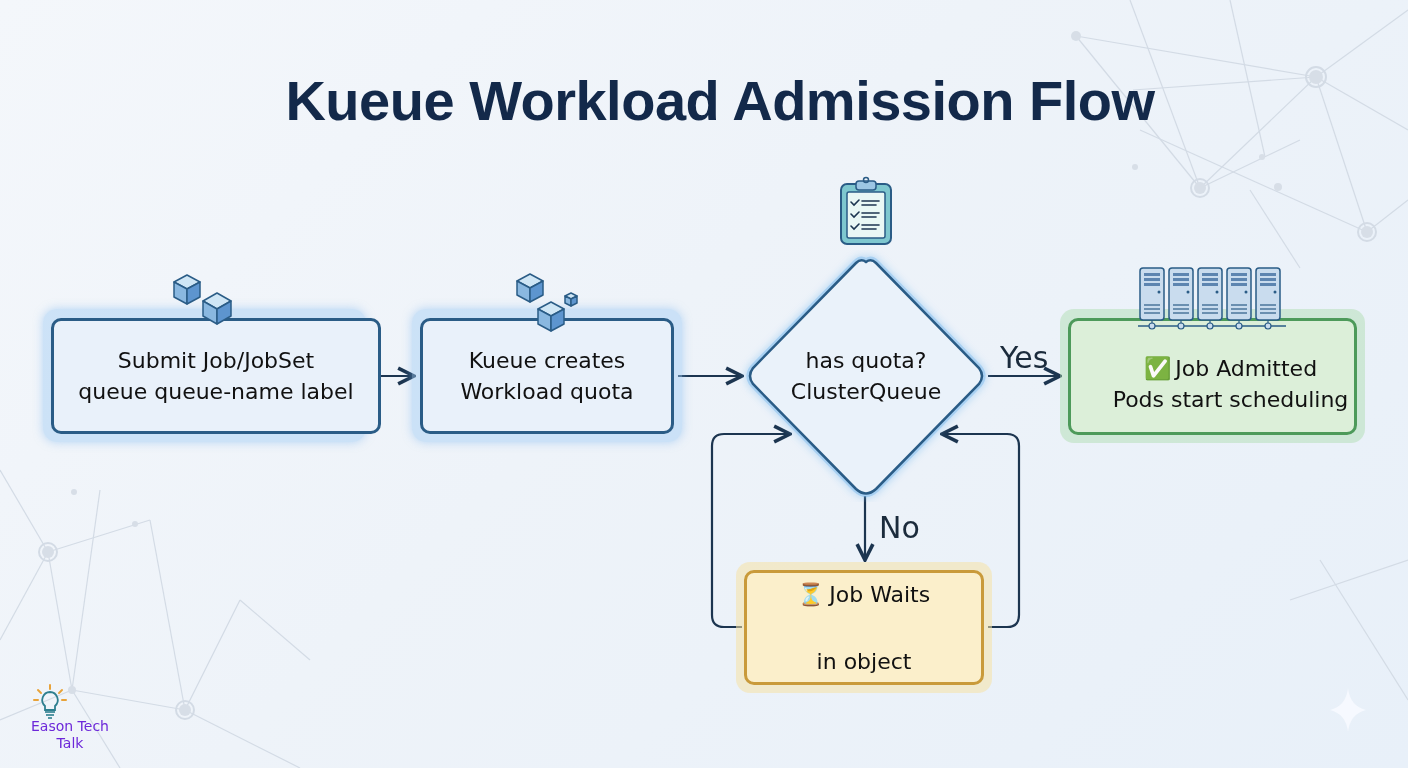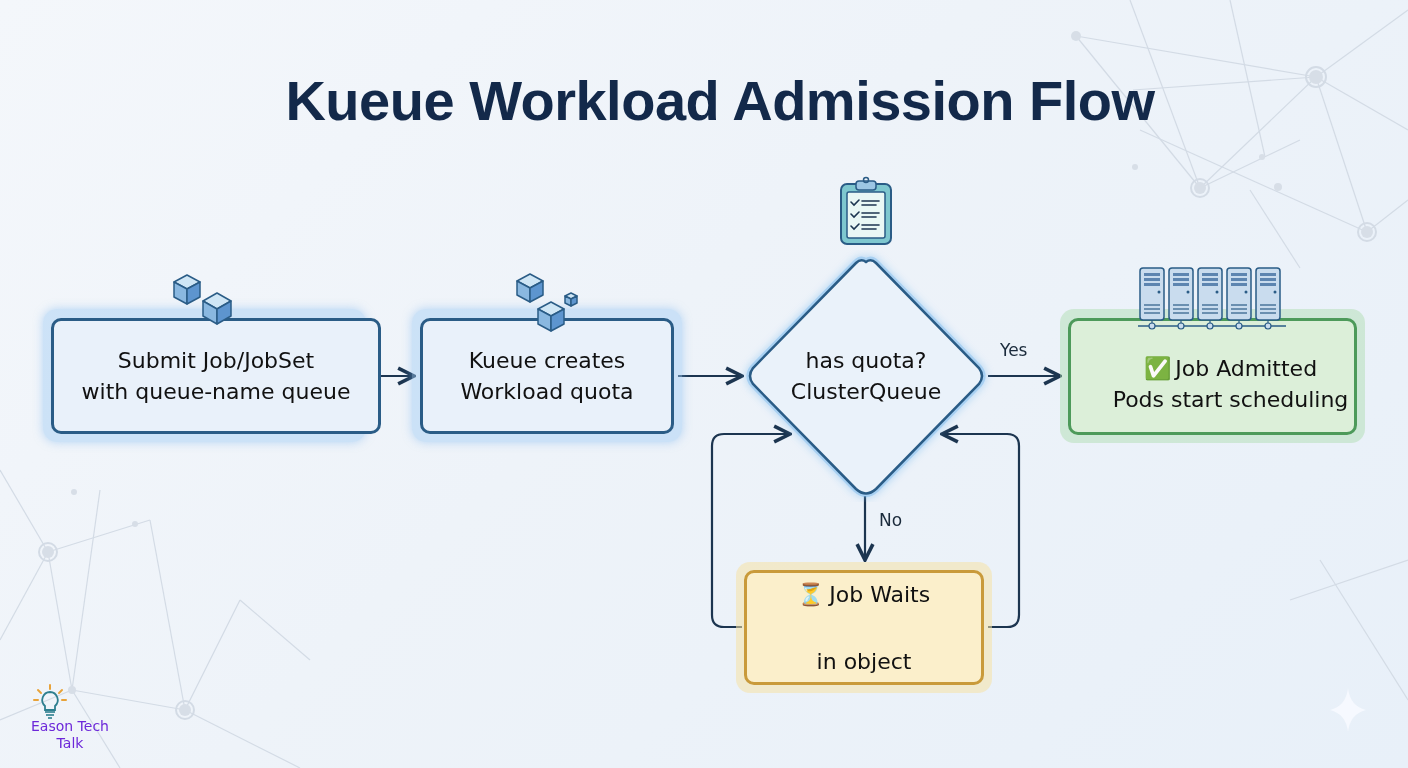--- a/index.html
+++ b/index.html
@@ -21,21 +21,21 @@
   }
   .box .l1, .box .l2 { display:block; font-size:22px; line-height:31px; }
   .box .bold { font-weight:500; }
   .halo-blue { position:absolute; border-radius:14px; background:rgba(160,205,245,0.45); box-shadow:0 0 10px rgba(120,180,240,0.5); }
   .blue { background:#e9f1fa; border:3px solid #2a5c86; }
   .green { background:#dcefd9; border:3px solid #4d9a5a; }
   .halo-green { position:absolute; border-radius:14px; background:rgba(170,220,170,0.45); }
   .yellow { background:#fbefcb; border:3px solid #c99a3a;gap:36px; }
   .halo-yellow { position:absolute; border-radius:14px; background:rgba(245,225,165,0.55); }
   .label {
-    position:absolute; font-family: "DejaVu Sans", sans-serif; font-size:17px; color:#1b2b3c;
+    position:absolute; font-family: "DejaVu Sans", sans-serif; font-size:30px; color:#1b2b3c;
   }
   .diamond-text {
     position:absolute; left:749px; top:345px; width:234px; text-align:center;
     font-family: "DejaVu Sans", sans-serif; font-size:22px; line-height:31px; color:#111;
   }
   .logo-text {
     position:absolute; left:0; top:718px; width:100px; text-align:center;
     font-family: "DejaVu Sans", sans-serif; font-size:14px; line-height:17px; color:#6d28d9;margin-left:20px;
   }
   .icon { position:absolute; }
@@ -109,21 +109,21 @@
     <line x1="988" y1="376" x2="1060" y2="376" marker-end="url(#ah)"></line>
     <line x1="865" y1="496" x2="865" y2="560" marker-end="url(#ah)"></line>
     <path d="M742,627 L724,627 Q712,627 712,615 L712,446 Q712,434 724,434 L790,434" marker-end="url(#ah)"></path>
     <path d="M988,627 L1007,627 Q1019,627 1019,615 L1019,446 Q1019,434 1007,434 L942,434" marker-end="url(#ah)"></path>
   </g>
 </svg>
 
 <div class="halo-blue" style="left:43px;top:309px;width:323px;height:133px;"></div>
 <div class="box blue" style="left:51px;top:318px;width:330px;height:116px;">
   <span class="l1 bold">Submit Job/JobSet</span>
-  <span class="l2">with queue-name queue</span>
+  <span class="l2">queue queue-name label</span>
 </div>
 <svg class="icon" style="left:170px;top:272px;width:70px;height:62px;" viewBox="0 0 70 62">
   <g stroke="#2a5c86" stroke-width="1.5" stroke-linejoin="round">
     <path d="M4,10 L17,3 L30,10 L17,17 Z" fill="#cfe6f5"></path>
     <path d="M4,10 L17,17 L17,32 L4,25 Z" fill="#8ab8e0"></path>
     <path d="M30,10 L17,17 L17,32 L30,25 Z" fill="#5d95cf"></path>
     <path d="M33,29 L47,21 L61,29 L47,37 Z" fill="#cfe6f5"></path>
     <path d="M33,29 L47,37 L47,52 L33,44 Z" fill="#8ab8e0"></path>
     <path d="M61,29 L47,37 L47,52 L61,44 Z" fill="#5d95cf"></path>
   </g>

